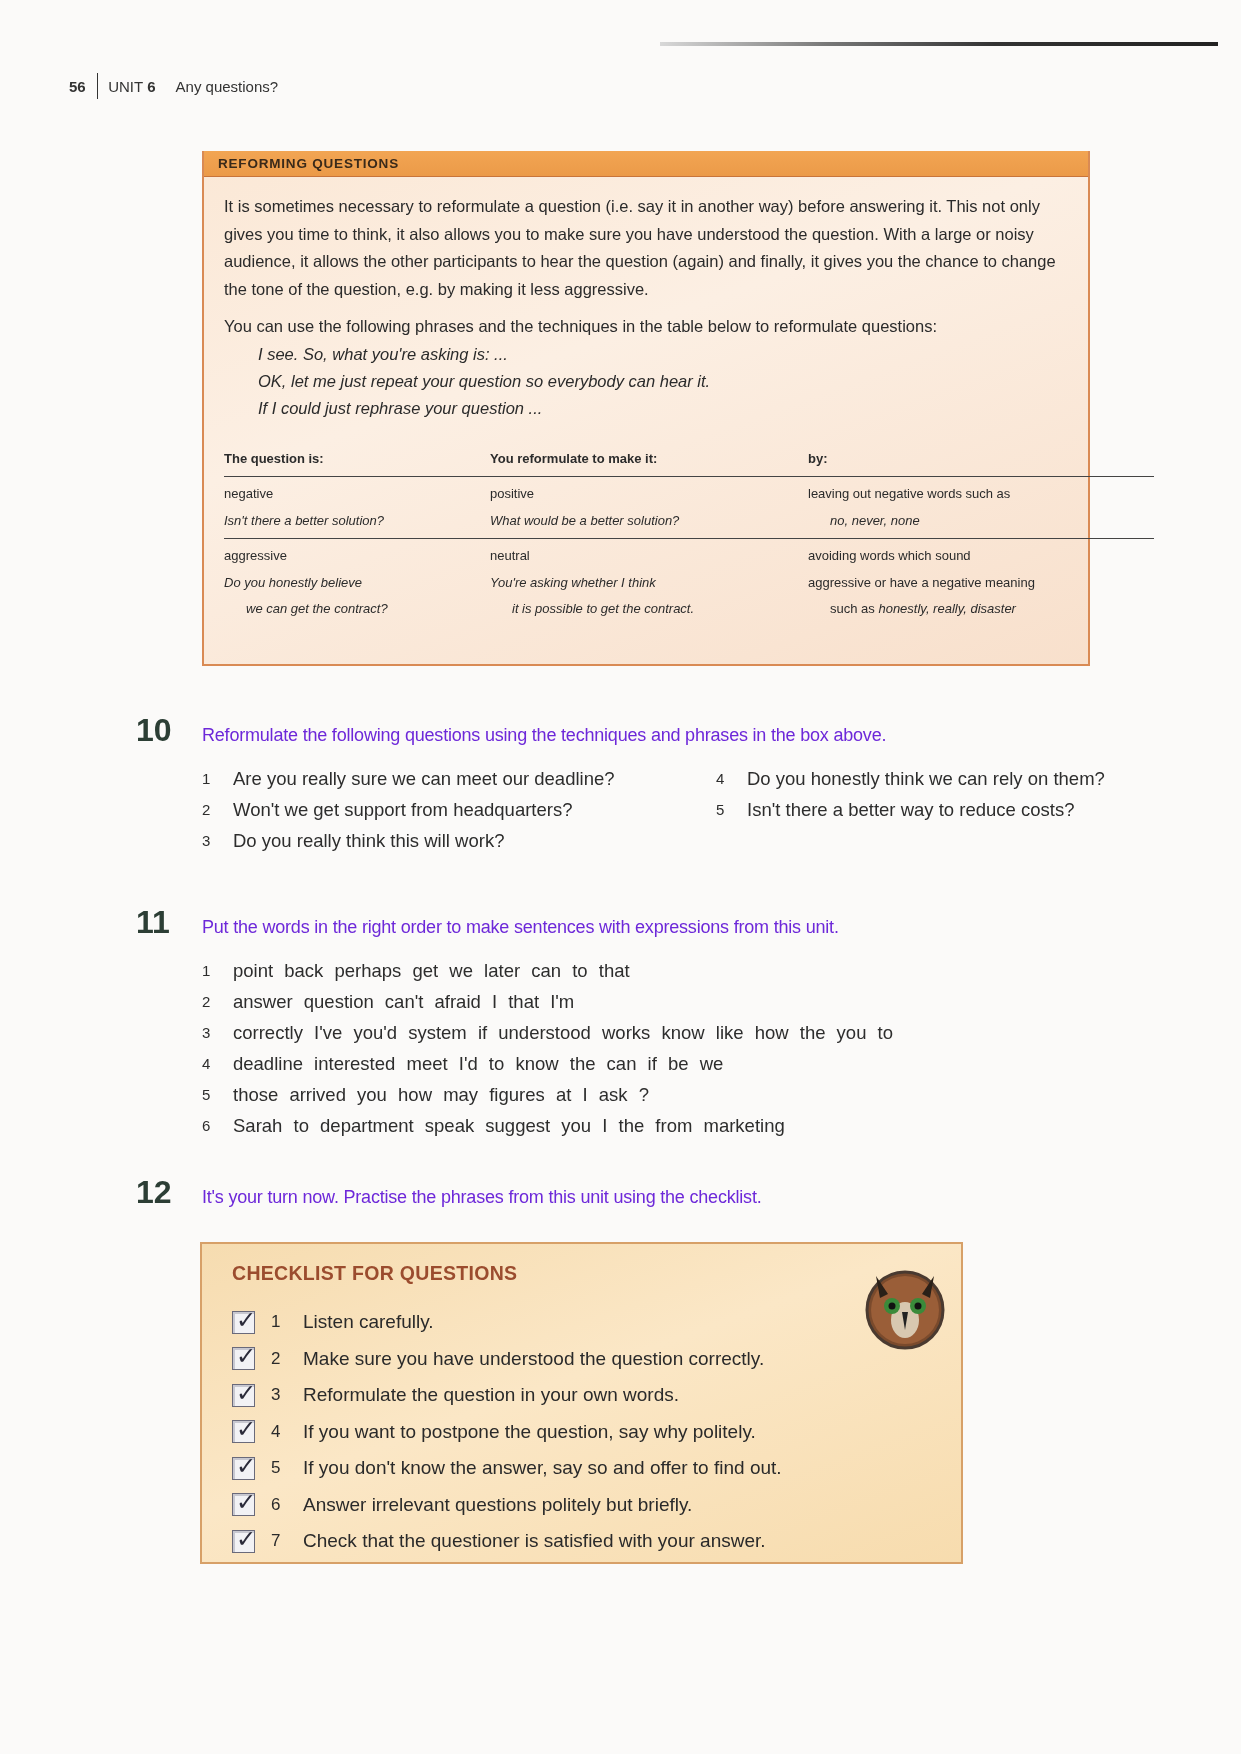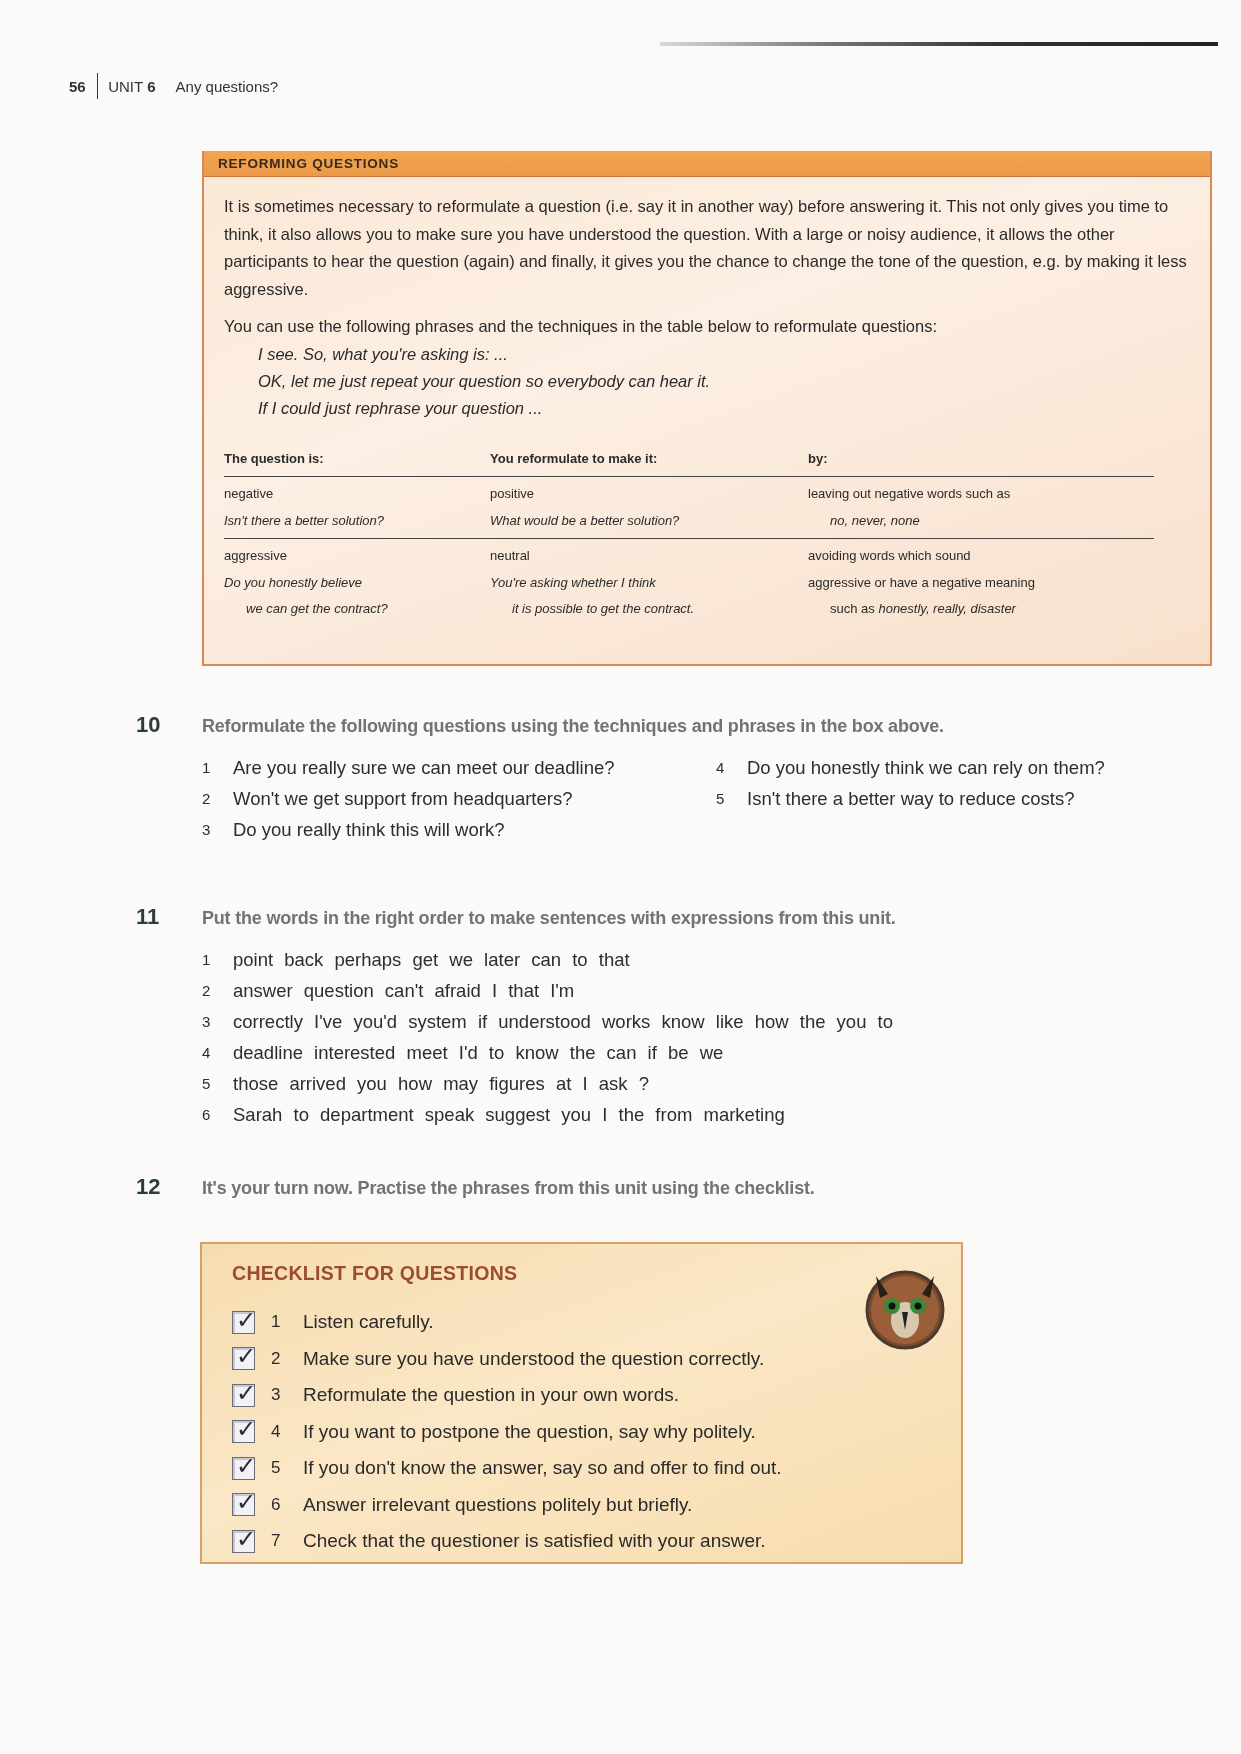--- a/index.html
+++ b/index.html
@@ -17,21 +17,21 @@
     position: absolute; left: 69px; top: 74px; height: 24px;
     display: flex; align-items: center; font-size: 15px; color: #333;
   }
   .running-head .page-num { font-weight: bold; font-size: 15px; }
   .running-head .sep { width: 1.5px; height: 26px; background: #333; margin: 0 10px 0 11px; }
   .running-head .unit-num { font-weight: bold; margin-left: 4px; }
   .running-head .unit-title { margin-left: 20px; }
 
   
   .ref-box {
-    position: absolute; left: 202px; top: 151px; width: 1010px; height: 515px;
+    position: absolute; left: 202px; top: 151px; width: 888px; height: 515px;
     background: linear-gradient(160deg, #fbe8d6 0%, #fcefe3 40%, #f8e0cc 100%);
     border: 2px solid #d98a54; border-top: none;
     box-sizing: border-box;
   }
   .ref-box-header {
     height: 25px; background: linear-gradient(to bottom, #f2a553, #eb9a48);
     padding-left: 14px; display: flex; align-items: center;
     font-weight: bold; font-size: 13.5px; letter-spacing: 0.8px; color: #3a2a1a;
     border-bottom: 1px solid #c8743a;
   }
@@ -46,22 +46,22 @@
   .ref-table td { vertical-align: top; padding: 4px 0 4px 0; }
   .ref-table tr.r1 td { border-bottom: 1.5px solid #444; }
   .ref-table .c1 { width: 266px; }
   .ref-table .c2 { width: 318px; }
   .ref-table .it { font-style: italic; }
   .ref-table .ind { padding-left: 22px; }
 
   
   .exercise { position: absolute; left: 136px; }
   .ex-head { display: flex; align-items: baseline; }
-  .ex-num { font-weight: bold; font-size: 22px; color: #2c3e35; width: 66px; }
-  .ex-title { font-weight: bold; font-size: 18px; color: #737373; letter-spacing: -0.2px; }
+  .ex-num { font-weight: bold; font-size: 32px; color: #2c3e35; width: 66px; }
+  .ex-title { font-weight: normal; font-size: 18px; color: #6d28d9; letter-spacing: -0.2px; }
   .ex-list { margin-left: 66px; font-size: 18.5px; color: #2d2d2d; }
   .ex-item { height: 31px; display: flex; align-items: center; }
   .ex-item .n { width: 31px; font-size: 15px; }
   .ex-cols { display: flex; }
   .ex-cols .col1 { width: 514px; }
   .spaced { word-spacing: 6px; }
 
   
   .check-box {
     position: absolute; left: 200px; top: 1242px; width: 763px; height: 322px;

